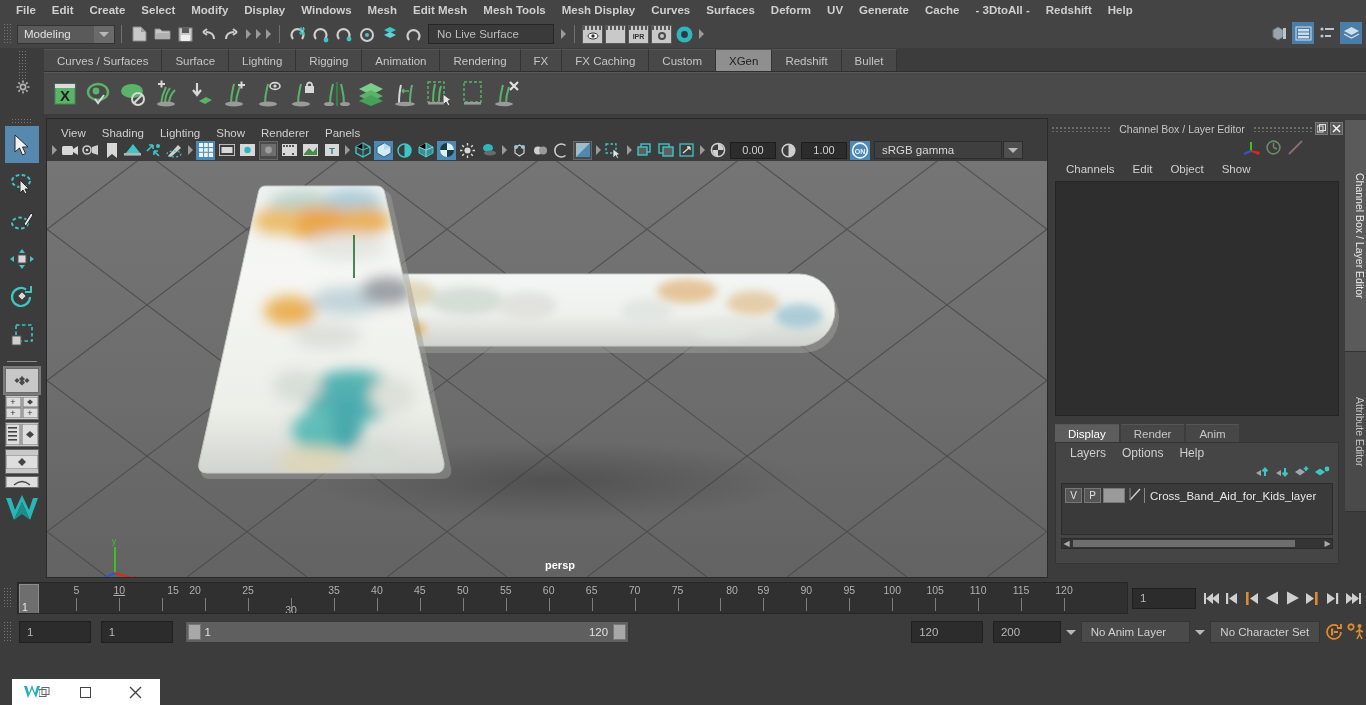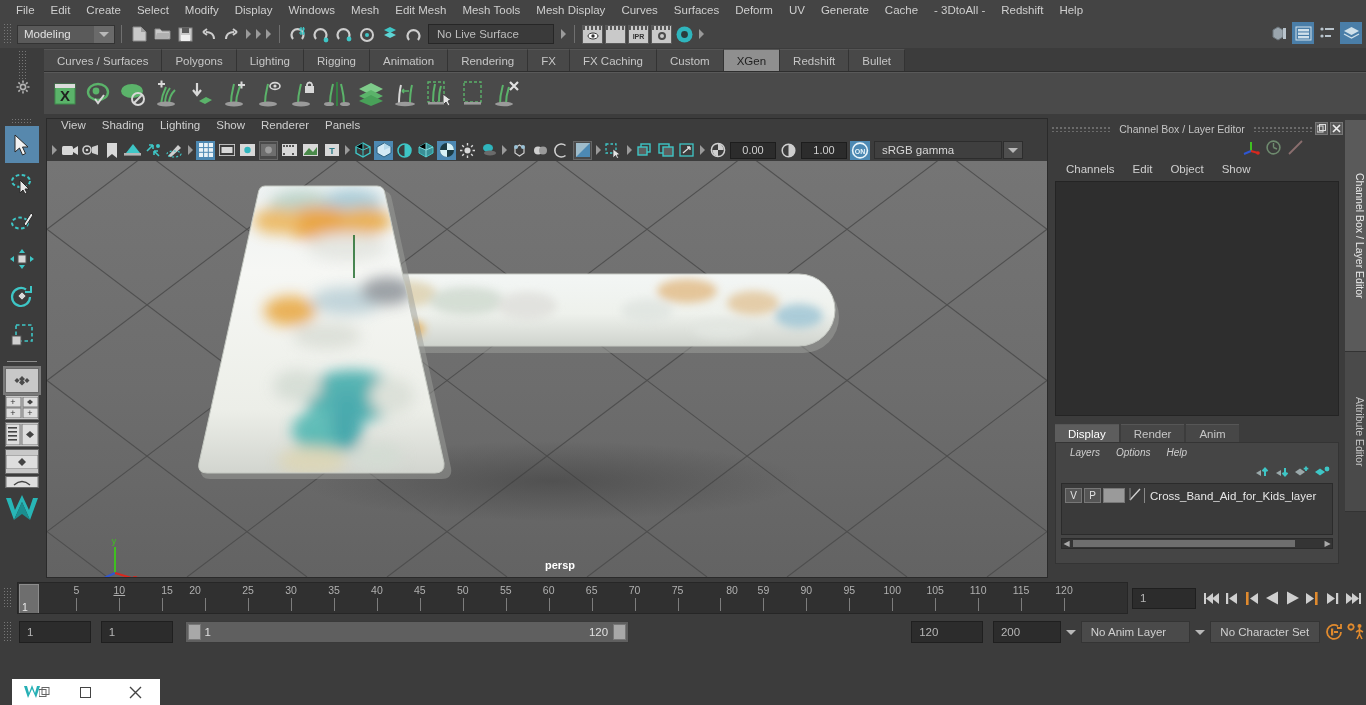--- a/index.html
+++ b/index.html
@@ -15,21 +15,21 @@
   #app { position: relative; width: 1366px; height: 705px; }
 
   
   .menubar {
     position: absolute; top: 0; left: 0; width: 1366px; height: 20px;
     background: #444444;
     display: flex; align-items: center; padding-left: 8px;
   }
   .menubar .mi {
     padding: 0 8px; height: 20px; line-height: 20px;
-    font-size: 11.5px; color: #cfcfcf; white-space: nowrap;
+    font-size: 11.5px; color: #cfcfcf; white-space: nowrap; font-weight: bold;
   }
 
   
   .statusline {
     position: absolute; top: 20px; left: 0; width: 1366px; height: 28px;
     background: #444444;
     display: flex; align-items: center;
   }
   .gripdots {
     width: 9px; height: 22px; margin: 0 3px;
@@ -138,21 +138,21 @@
     border: 1px solid #6a6a6a; display: flex; align-items: center; justify-content: center;
   }
   .layout-sel { outline: 2px solid #7a7a7a; }
 
   
   .vpanel {
     position: absolute; left: 46px; top: 118px; width: 1002px; height: 460px;
     background: #3c3c3c; border: 1px solid #2a2a2a;
   }
   .vp-menubar {
-    height: 20px; display: flex; align-items: flex-start; padding-left: 6px; background: #3c3c3c;
+    height: 20px; display: flex; align-items: flex-end; padding-left: 6px; background: #3c3c3c;
   }
   .vp-menubar .mi { padding: 0 8px; font-size: 11.5px; color: #cfcfcf; }
   .vp-toolbar {
     height: 22px; display: flex; align-items: center; background: #3c3c3c; padding-left: 2px;
   }
   .vbtn {
     width: 19px; height: 19px; margin: 0 1px;
     display: flex; align-items: center; justify-content: center;
   }
   .vbtn.on { background: #4d89b3; }
@@ -206,21 +206,21 @@
     margin: 2px 4px 0 4px; height: 235px; background: #2e2e2e; border: 1px solid #242424;
   }
   .layertabs { display: flex; margin: 7px 0 0 4px; height: 19px; align-items: flex-end; }
   .ltab {
     padding: 0 13px; height: 18px; line-height: 18px; font-size: 11.5px;
     background: #474747; color: #c6c6c6; margin-right: 2px; border-top: 1px solid #565656;
   }
   .ltab.active { background: #5d5d5d; color: #ffffff; }
   .layerbody { margin: 0 4px; height: 122px; background: #454545; border: 1px solid #343434; }
   .lmenus { height: 19px; display: flex; align-items: center; padding-left: 6px; }
-  .lmenus .mi { padding: 0 8px; font-size: 10px; color: #cfcfcf; font-style: italic; }
+  .lmenus .mi { padding: 0 8px; font-size: 12px; color: #cfcfcf; }
   .lbtnrow { height: 19px; display: flex; align-items: center; justify-content: flex-end; padding-right: 6px; }
   .lbtn { width: 20px; height: 16px; display: flex; align-items: center; justify-content: center; }
   .layerlist {
     margin: 2px 5px; height: 52px; background: #3a3a3a; border: 1px solid #2b2b2b;
     padding: 3px;
   }
   .layerrow { display: flex; align-items: center; height: 17px; }
   .lchip {
     width: 17px; height: 15px; background: #555; border: 1px solid #777;
     font-size: 10px; color: #e4e4e4; display: flex; align-items: center; justify-content: center;
@@ -492,21 +492,21 @@
     <div class="gearbox">
       <svg width="14" height="14" viewBox="0 0 14 14">
           <circle cx="7" cy="7" r="2.6" fill="none" stroke="#b4b4b4" stroke-width="1.6"></circle>
           <g stroke="#b4b4b4" stroke-width="1.6">
             <path d="M7 0.5v2.2M7 11.3v2.2M0.5 7h2.2M11.3 7h2.2M2.4 2.4l1.6 1.6M10 10l1.6 1.6M11.6 2.4 10 4M4 10l-1.6 1.6"></path>
           </g>
         </svg>
     </div>
     <div class="shelf-tabs" id="shelftabs">
         <div class="shelf-tab">Curves / Surfaces</div>
-        <div class="shelf-tab">Polygons</div>
+        <div class="shelf-tab">Surface</div>
         <div class="shelf-tab">Lighting</div>
         <div class="shelf-tab">Rigging</div>
         <div class="shelf-tab">Animation</div>
         <div class="shelf-tab">Rendering</div>
         <div class="shelf-tab">FX</div>
         <div class="shelf-tab">FX Caching</div>
         <div class="shelf-tab">Custom</div>
         <div class="shelf-tab active">XGen</div>
         <div class="shelf-tab">Redshift</div>
         <div class="shelf-tab">Bullet</div>
@@ -1172,27 +1172,27 @@
     <div class="gripdots"></div>
     <div class="ts-track" id="tstrack">
       <div class="ts-current">
         <span>1</span>
       </div>
     <div class="ts-tick" style="left: 58.3529px;"></div>
         <div class="ts-num" style="left: 58.3529px;">5</div>
         <div class="ts-tick" style="left: 101.294px;"></div>
         <div class="ts-num" style="left: 101.294px; text-decoration: underline;">10</div>
         <div class="ts-tick" style="left: 144.235px;"></div>
-        <div class="ts-num" style="left: 149px;">15</div>
+        <div class="ts-num" style="left: 155px;">15</div>
         <div class="ts-tick" style="left: 187.176px;"></div>
         <div class="ts-num" style="left: 177px;">20</div>
         <div class="ts-tick" style="left: 230.118px;"></div>
         <div class="ts-num" style="left: 230.118px;">25</div>
         <div class="ts-tick" style="left: 273.059px;"></div>
-        <div class="ts-num" style="left: 273.059px;">30</div>
+        <div class="ts-num" style="left: 273.059px; margin-top: 20px;">30</div>
         <div class="ts-tick" style="left: 316px;"></div>
         <div class="ts-num" style="left: 316px;">35</div>
         <div class="ts-tick" style="left: 358.941px;"></div>
         <div class="ts-num" style="left: 358.941px;">40</div>
         <div class="ts-tick" style="left: 401.882px;"></div>
         <div class="ts-num" style="left: 401.882px;">45</div>
         <div class="ts-tick" style="left: 444.824px;"></div>
         <div class="ts-num" style="left: 444.824px;">50</div>
         <div class="ts-tick" style="left: 487.765px;"></div>
         <div class="ts-num" style="left: 487.765px;">55</div>

